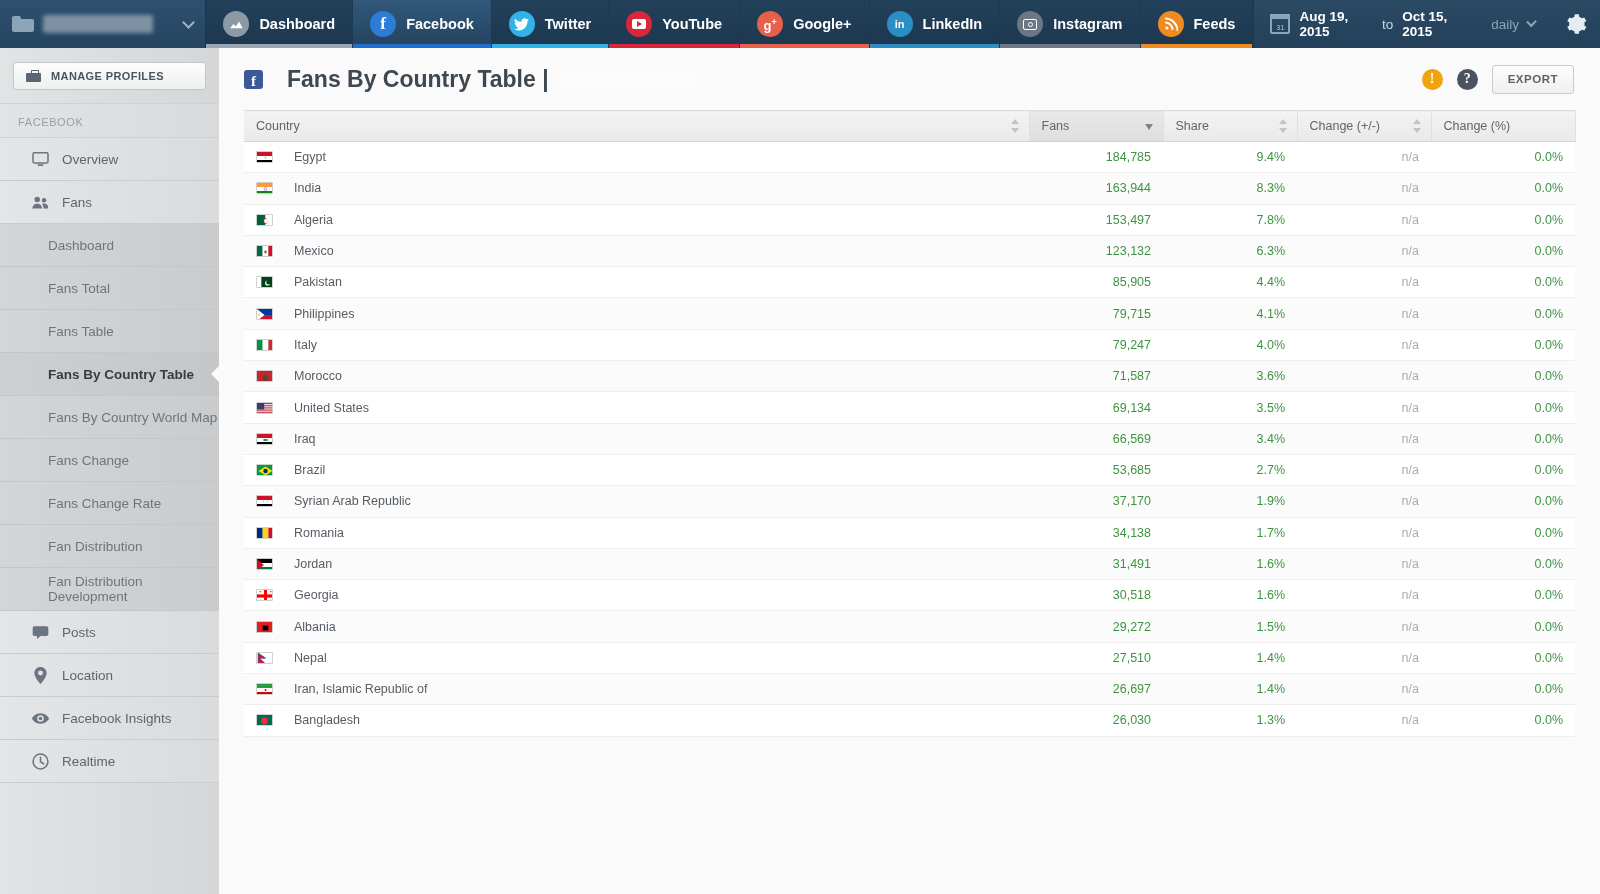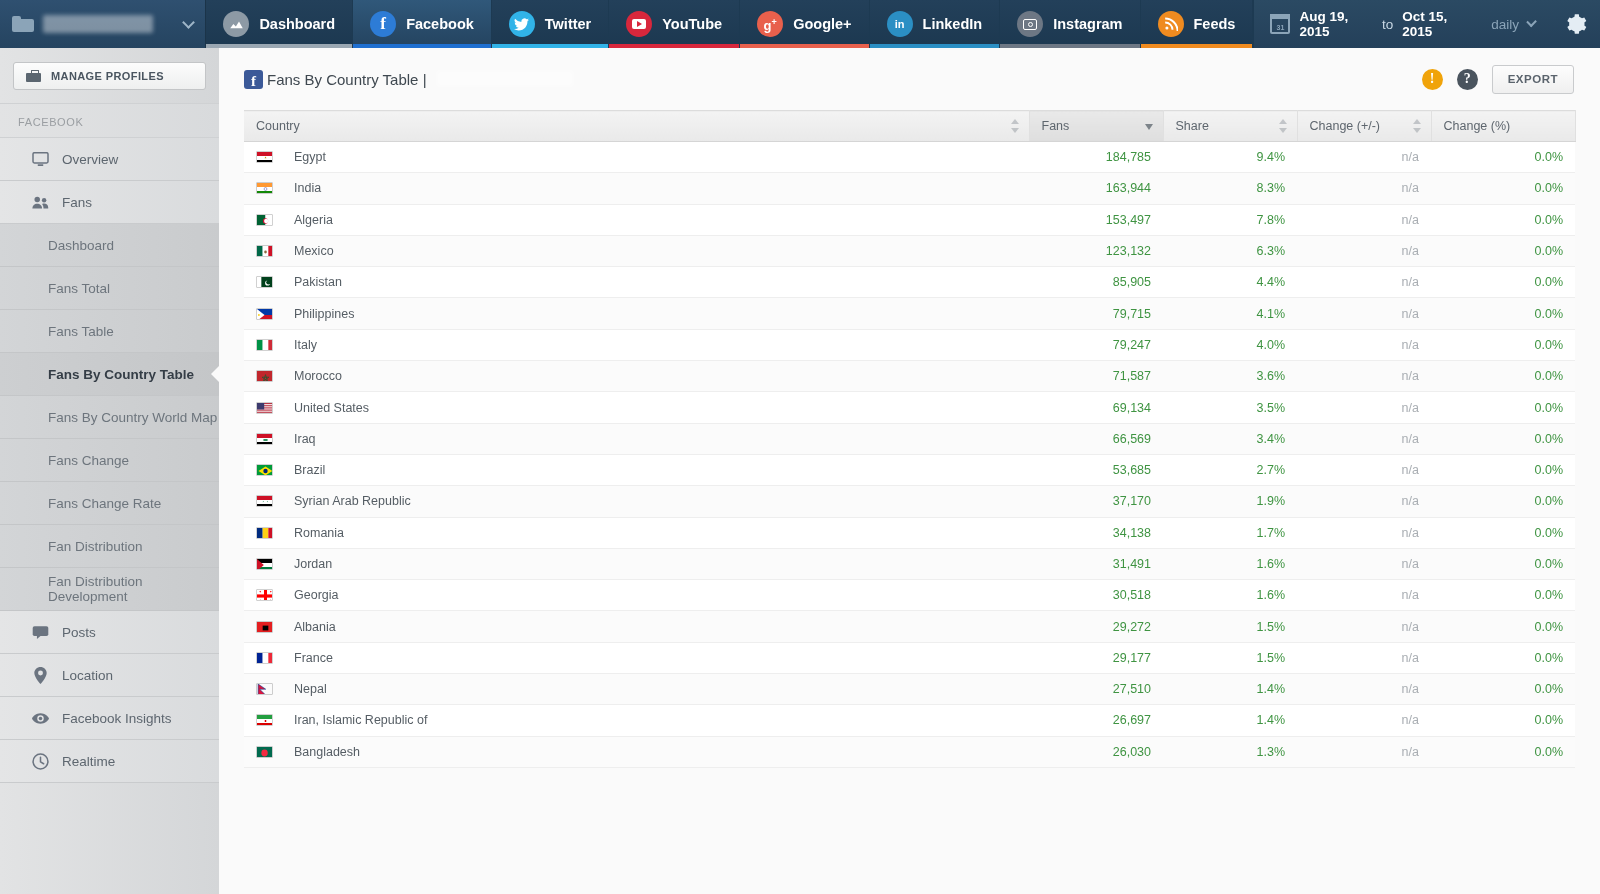--- a/index.html
+++ b/index.html
@@ -128,21 +128,21 @@
   }
   #page-head{
     height:62px; display:flex; align-items:center; padding:0 26px 0 25px;
   }
   .fb-sq{
     width:19px;height:19px;background:#3b5998;border-radius:3px;color:#fff;
     font-family:"Liberation Serif",serif; font-weight:bold;font-size:15px;
     display:flex;align-items:flex-end;justify-content:center;line-height:1;flex:0 0 auto;
   }
   #page-title{
-    margin-left:4px; font-size:15px; color:#3f4850; font-weight:normal; white-space:nowrap;
+    margin-left:24px; font-size:23px; color:#3f4850; font-weight:bold; white-space:nowrap;
   }
   #title-redact{width:138px;height:17px;margin-left:9px;vertical-align:-2px;}
   #head-right{margin-left:auto;display:flex;align-items:center;gap:14px;}
   .badge-ic{
     width:21px;height:21px;border-radius:50%;
     display:flex;align-items:center;justify-content:center;
     color:#fff;font-size:14px;font-weight:bold;font-family:"Liberation Serif",serif;cursor:pointer;
   }
   #export-btn{
     height:29px;padding:0 15px;display:flex;align-items:center;
@@ -690,36 +690,20 @@
             </td>
             <td class="num">29,272</td>
             <td class="num">1.5%</td>
             <td class="na">n/a</td>
             <td class="num">0.0%</td>
           </tr>
           <tr>
             <td>
               <div class="cname">
                 <span class="flag"><svg width="17" height="12" preserveAspectRatio="none" viewBox="0 0 9 6">
-                    <rect width="3" height="6" fill="#002395"></rect>
-                    <rect width="3" height="6" x="3" fill="#fff"></rect>
-                    <rect width="3" height="6" x="6" fill="#ed2939"></rect>
-                  </svg></span>
-                <span>France</span>
-              </div>
-            </td>
-            <td class="num">29,177</td>
-            <td class="num">1.5%</td>
-            <td class="na">n/a</td>
-            <td class="num">0.0%</td>
-          </tr>
-          <tr>
-            <td>
-              <div class="cname">
-                <span class="flag"><svg width="17" height="12" preserveAspectRatio="none" viewBox="0 0 9 6">
                     <path d="M.6 0l4 2.6H1.4L5 5.9H.6z" fill="#dc143c" stroke="#003893" stroke-width=".3"></path>
                   </svg></span>
                 <span>Nepal</span>
               </div>
             </td>
             <td class="num">27,510</td>
             <td class="num">1.4%</td>
             <td class="na">n/a</td>
             <td class="num">0.0%</td>
           </tr>

